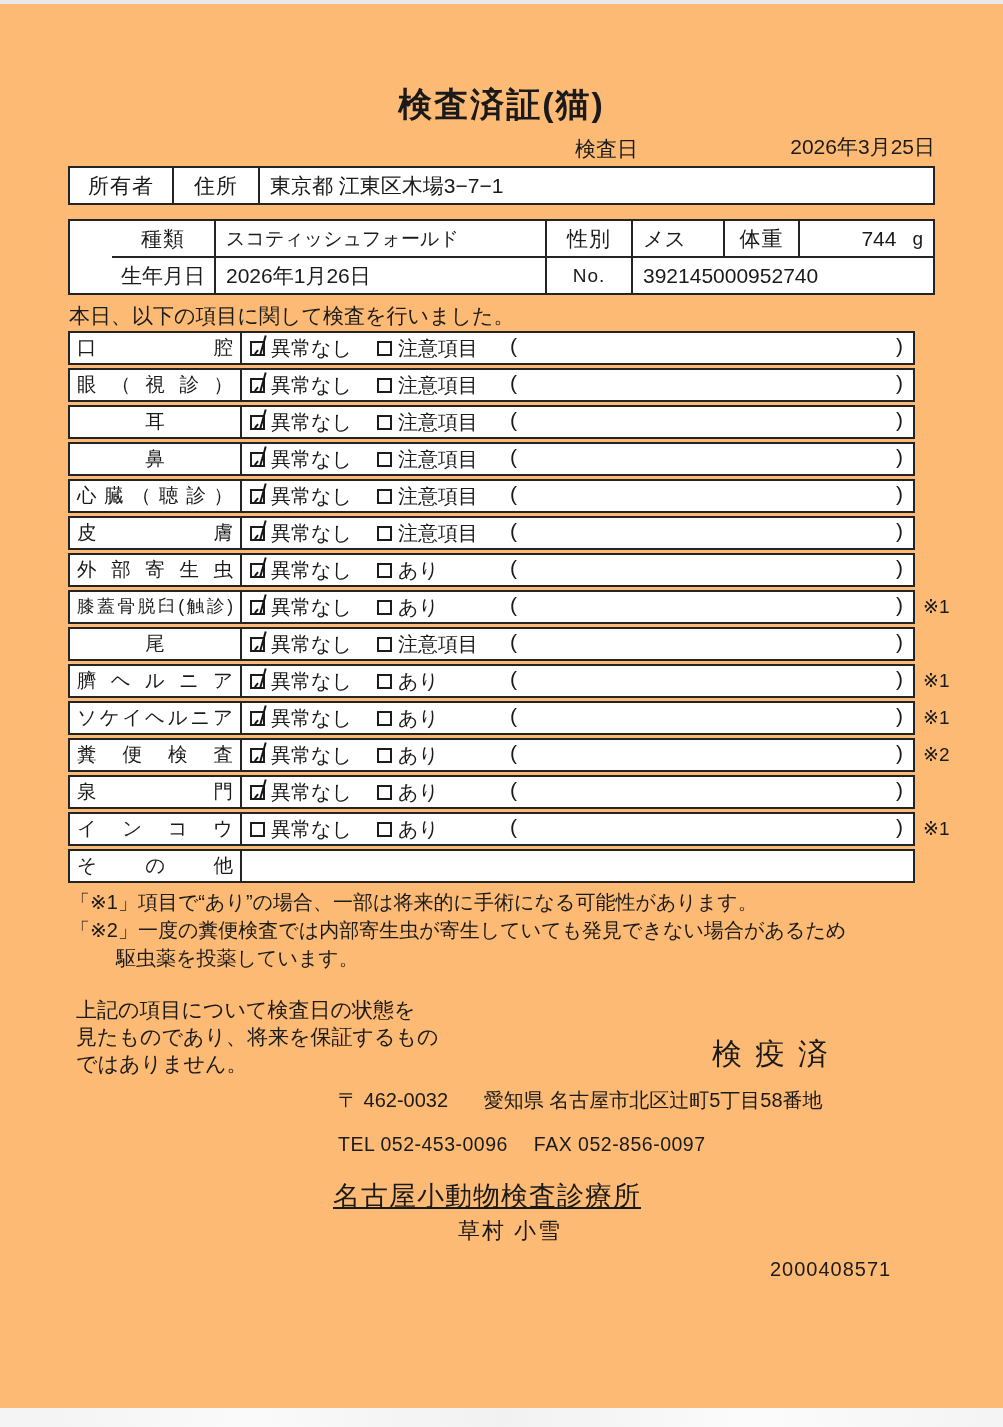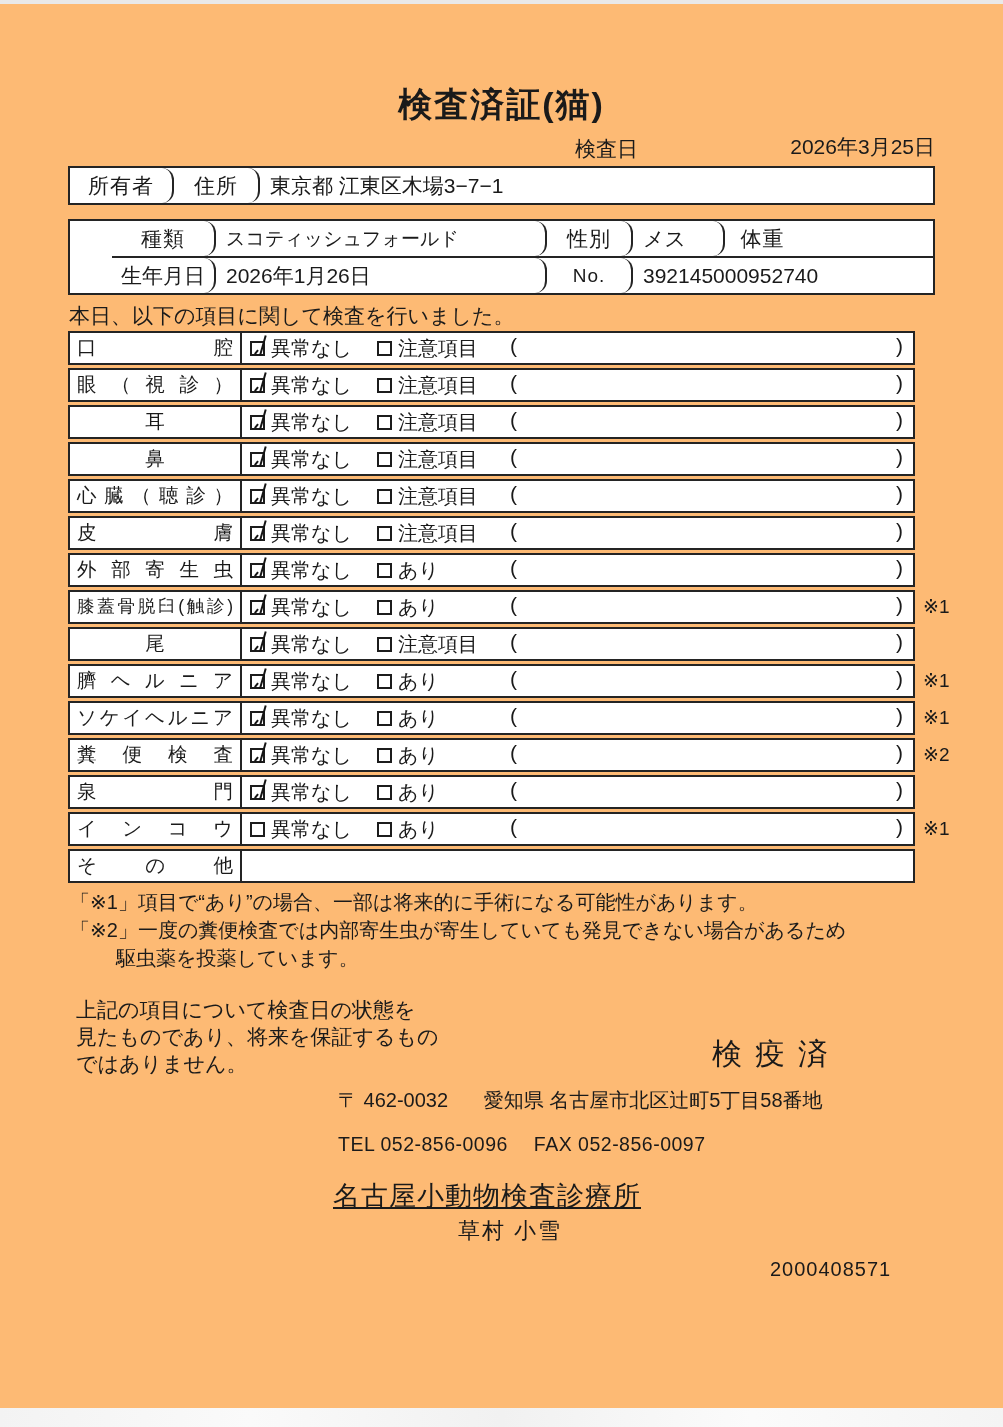--- a/index.html
+++ b/index.html
@@ -11,21 +11,21 @@
   .title{position:absolute;top:78px;left:0;width:100%;text-align:center;
     font-size:34px;font-weight:600;letter-spacing:2px;}
   .exam-date-label{position:absolute;left:575px;top:131px;font-size:21px;}
   .exam-date-value{position:absolute;right:68px;top:129px;font-size:21px;}
 
   .tbl{position:absolute;left:68px;width:867px;box-sizing:border-box;
     border:2px solid #242424;background:#fff;}
   .trow{display:flex;height:35px;}
   .trow + .trow{border-top:2px solid #242424;}
   .cell{box-sizing:border-box;border-right:2px solid #242424;display:flex;
-    align-items:center;font-size:21px;overflow:hidden;white-space:nowrap;border-radius:12px;}
+    align-items:center;font-size:21px;overflow:hidden;white-space:nowrap;}
   .cell:last-child{border-right:none;}
   .cell.hd{justify-content:center;letter-spacing:1px;}
   .cell.val{padding-left:10px;}
   .w-lab{width:104px;}.w-val{width:331px;}.w-sm{width:86px;}
   .w-sex{width:92px;}.w-wt{width:75px;}.w-rest{flex:1;}
   .cell.weight-val{justify-content:flex-end;padding-right:10px;}
   .weight-unit{margin-left:16px;font-size:19px;}
   #t1{top:162px;}
   #t2{top:215px;padding-left:42px;}
 
@@ -88,20 +88,24 @@
     </div>
   </div>
 
   <div class="tbl" id="t2">
     <div class="trow">
       <div class="cell hd w-lab">種類</div>
       <div class="cell val w-val" style="font-size:19px;">スコティッシュフォールド</div>
       <div class="cell hd w-sm">性別</div>
       <div class="cell val w-sex">メス</div>
       <div class="cell hd w-wt">体重</div>
+      <div class="cell weight-val w-rest">
+        <span>744</span>
+        <span class="weight-unit">g</span>
+      </div>
     </div>
     <div class="trow">
       <div class="cell hd w-lab" style="letter-spacing:0;">生年月日</div>
       <div class="cell val w-val">2026年1月26日</div>
       <div class="cell hd w-sm" style="font-size:19px;">No.</div>
       <div class="cell val w-rest">392145000952740</div>
     </div>
   </div>
 
   <div class="intro">本日、以下の項目に関して検査を行いました。</div>
@@ -341,21 +345,21 @@
   </div>
 
   <div class="stamp">検疫済</div>
 
   <div class="postal-line">
     <span>〒 462-0032</span>
     <span class="addr">愛知県 名古屋市北区辻町5丁目58番地</span>
   </div>
 
   <div class="tel-line">
-    <span>TEL 052-856-0096</span>
+    <span>TEL 052-453-0096</span>
     <span class="fax">FAX 052-856-0097</span>
   </div>
 
   <div class="clinic">名古屋小動物検査診療所</div>
   <div class="vet">草村 小雪</div>
   <div class="serial">2000408571</div>
 
   <div class="scan-band"></div>
 </div>
 

